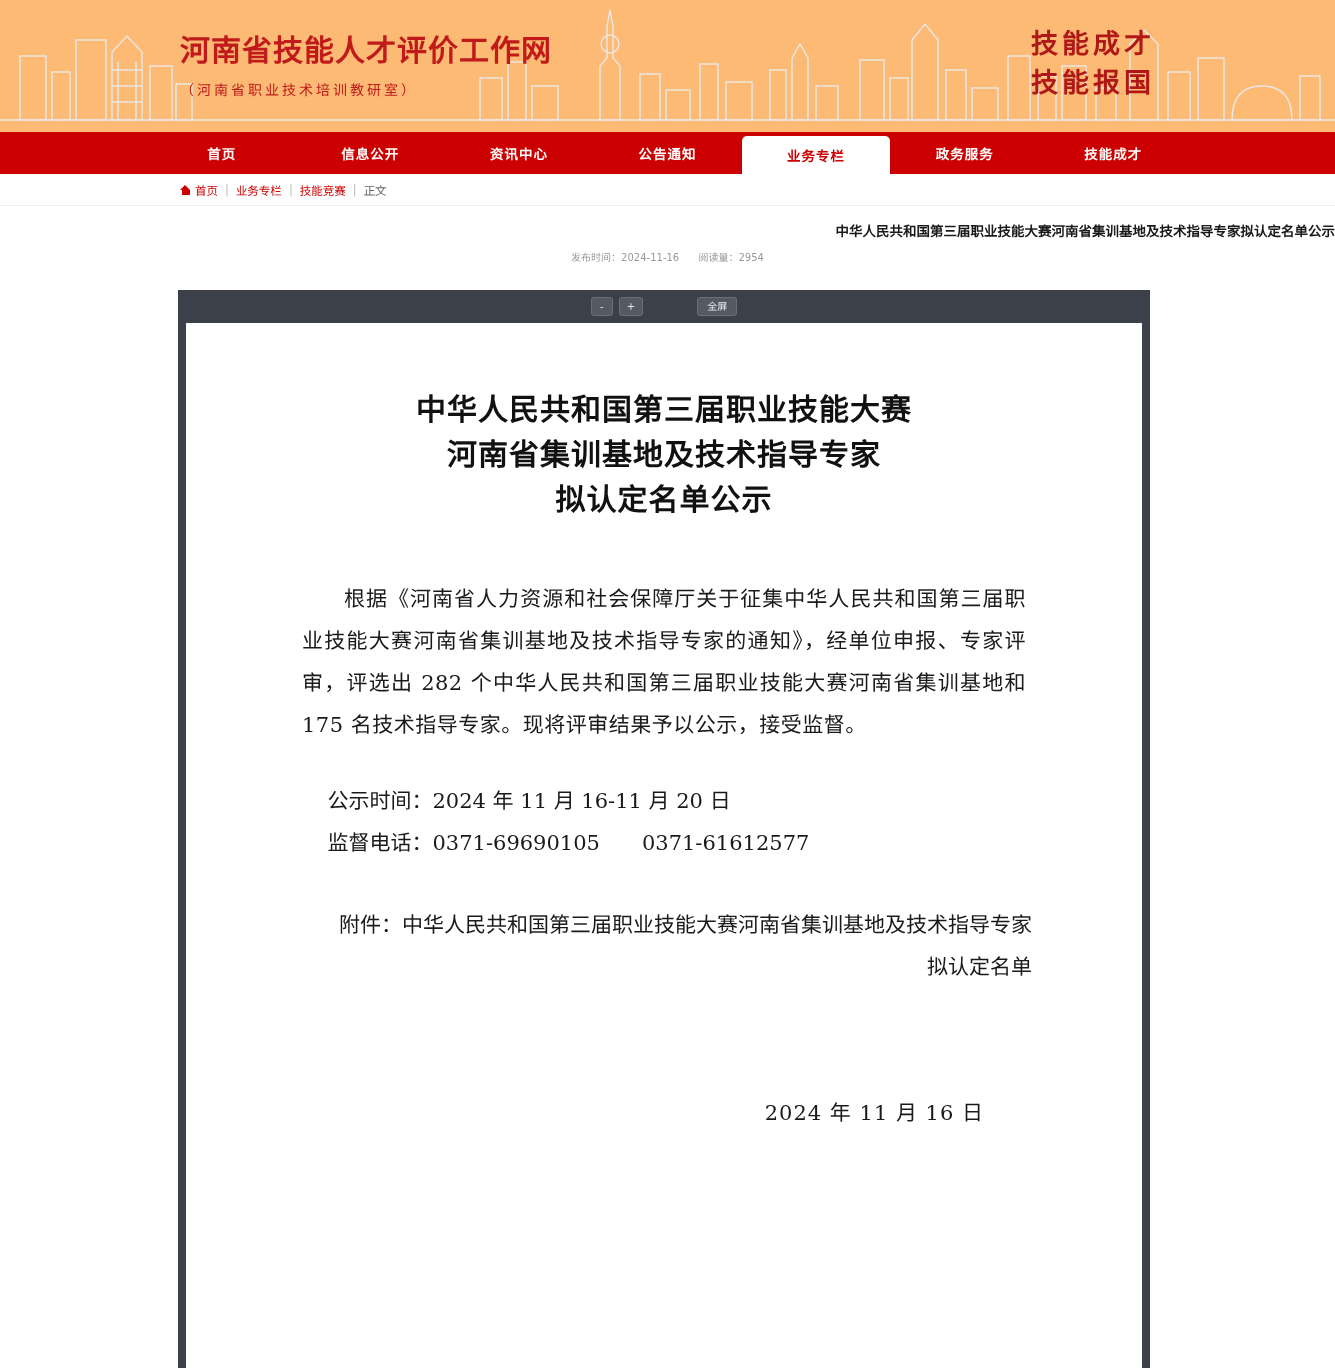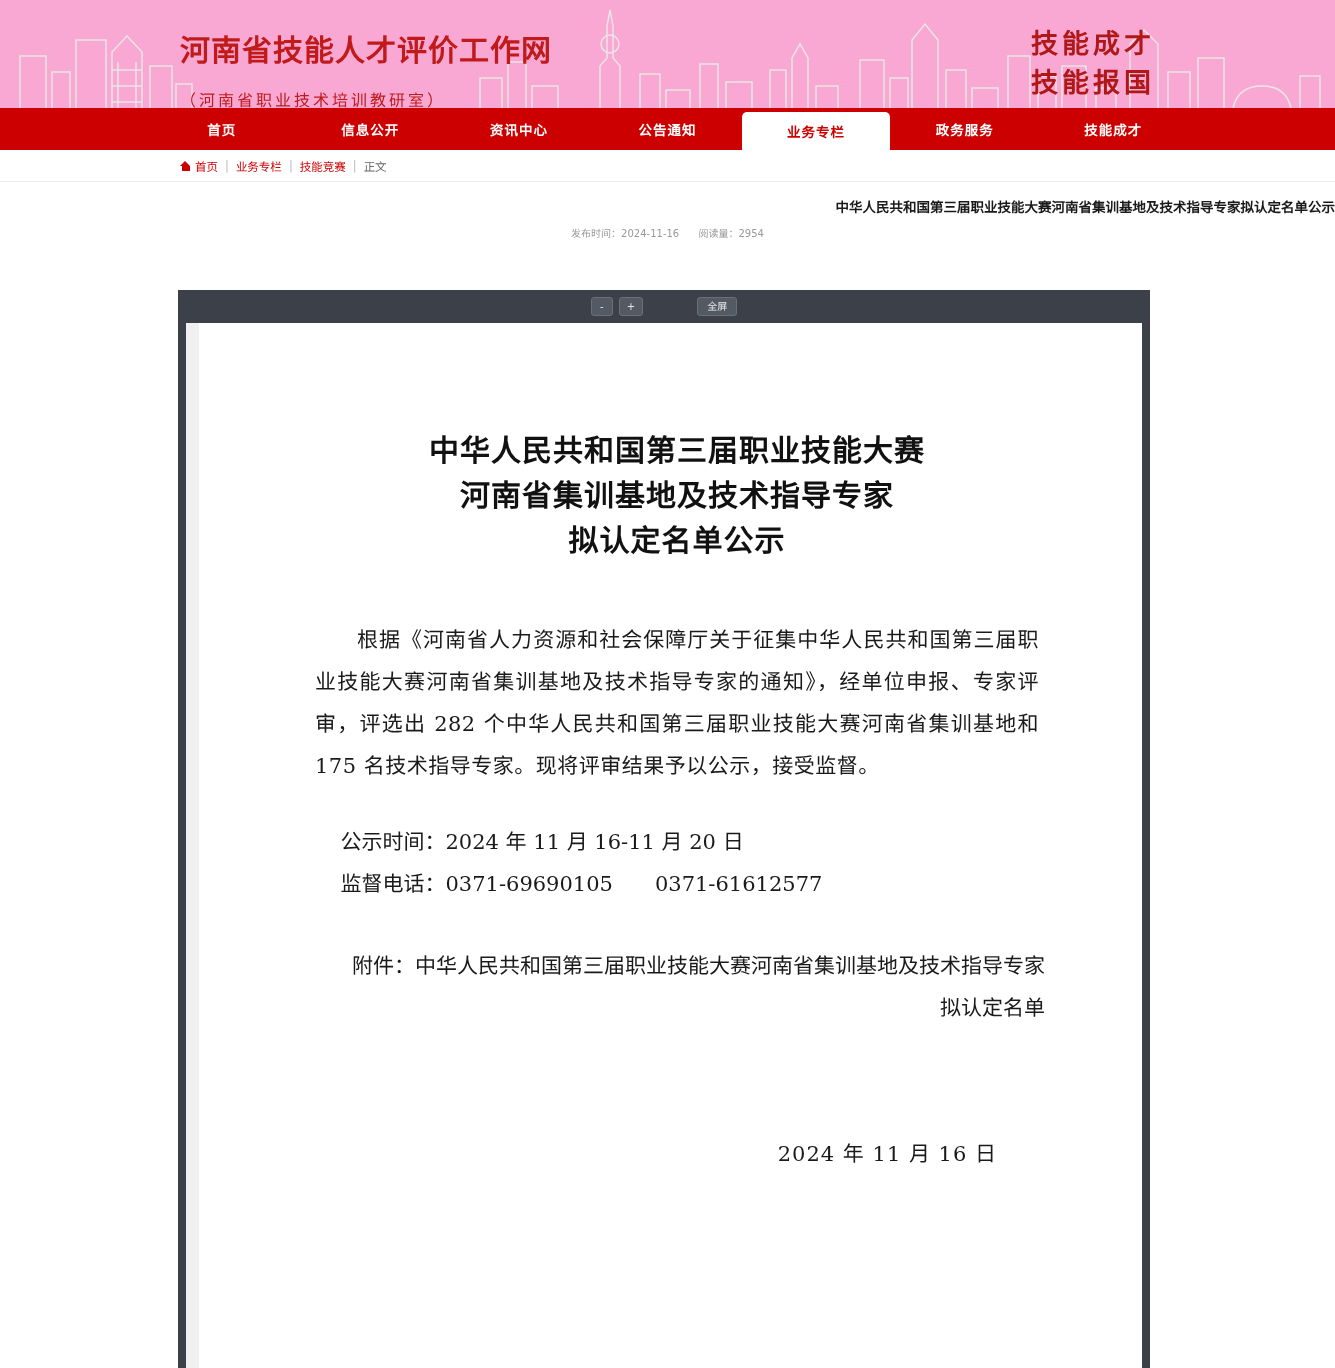--- a/index.html
+++ b/index.html
@@ -8,22 +8,22 @@
     width: 1335px; height: 1368px;
     background: #ffffff;
     font-family: "Liberation Sans", sans-serif;
     overflow: hidden;
   }
 
   
   .banner {
     position: relative;
     width: 1335px;
-    height: 108px;
-    background: #f9a8d4;
+    height: 132px;
+    background: #fdba74;
     overflow: hidden;
   }
   .skyline {
     position: absolute;
     left: 0; top: 0;
     width: 1335px; height: 124px;
     opacity: 1;
   }
   .banner-title-wrap {
     position: absolute;
@@ -32,22 +32,22 @@
   }
   .banner-title {
     font-size: 30px;
     font-weight: bold;
     color: #c01a1a;
     letter-spacing: 1px;
     line-height: 1.1;
     font-family: "DejaVu Sans", "Liberation Sans", sans-serif;
   }
   .banner-sub {
-    margin-top: 20px;
-    font-size: 16px;
+    margin-top: 12px;
+    font-size: 14px;
     color: #c01a1a;
     letter-spacing: 3px;
     font-family: "DejaVu Sans", "Liberation Sans", sans-serif;
   }
   .banner-slogan {
     position: absolute;
     right: 180px; top: 24px;
     text-align: right;
     color: #b01818;
     font-size: 27px;
@@ -190,25 +190,25 @@
   .page-area {
     position: absolute;
     left: 8px; top: 33px;
     width: 956px;
     height: 1045px;
     background: #f0f0f0;
     overflow: hidden;
   }
   .doc-page {
     position: absolute;
-    left: 13px; top: 0;
+    left: 0; top: 0;
     width: 956px;
     height: 1045px;
     background: #ffffff;
-    padding: 105px 110px 0 110px;
+    padding: 64px 110px 0 110px;
   }
   .doc-title {
     text-align: center;
     font-family: "DejaVu Serif", "Liberation Serif", serif;
     font-weight: bold;
     font-size: 30px;
     line-height: 1.5;
     color: #111;
     letter-spacing: 1px;
   }

